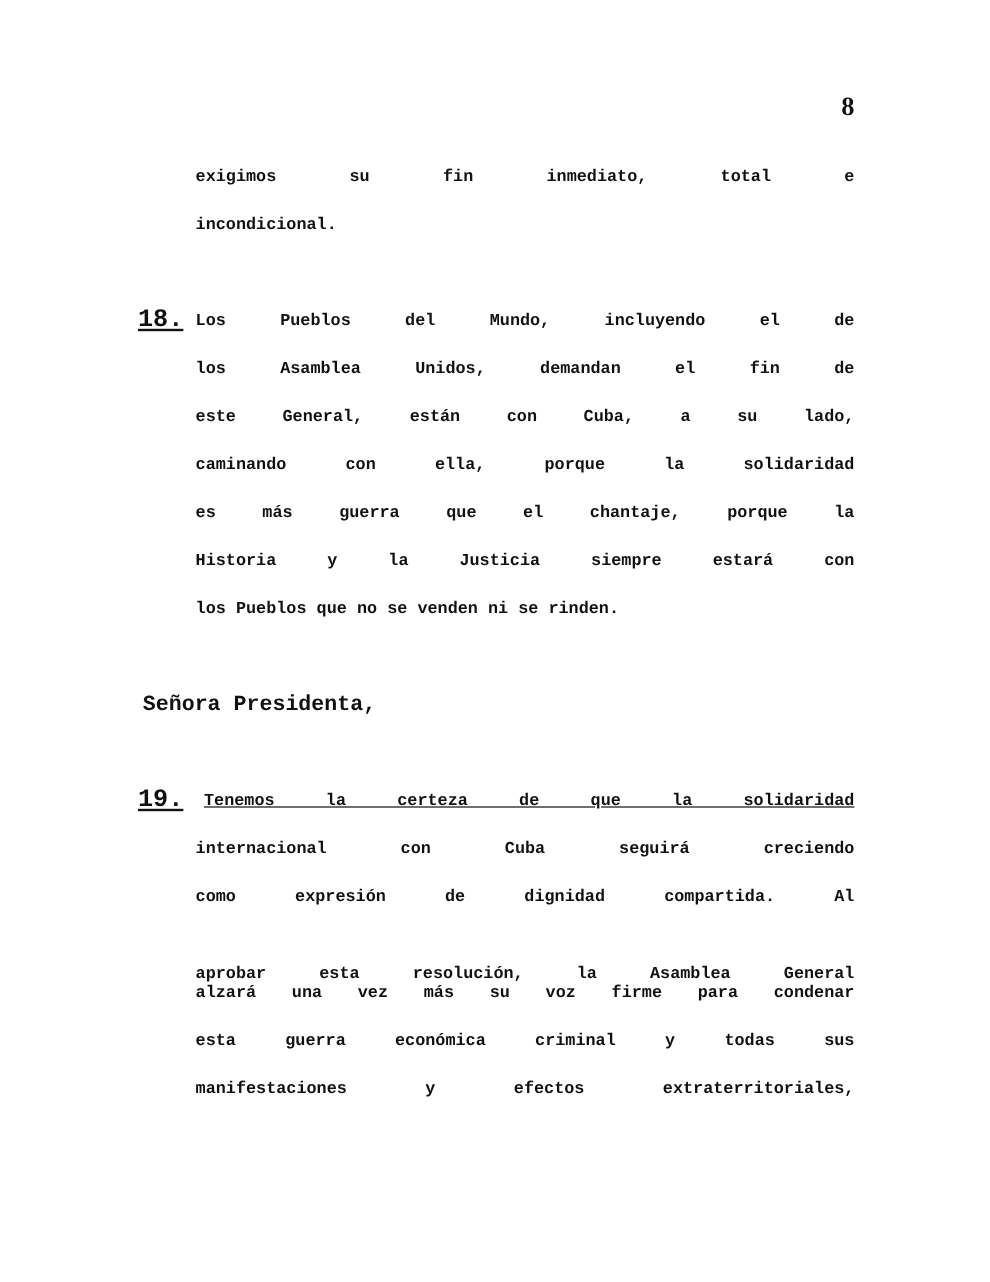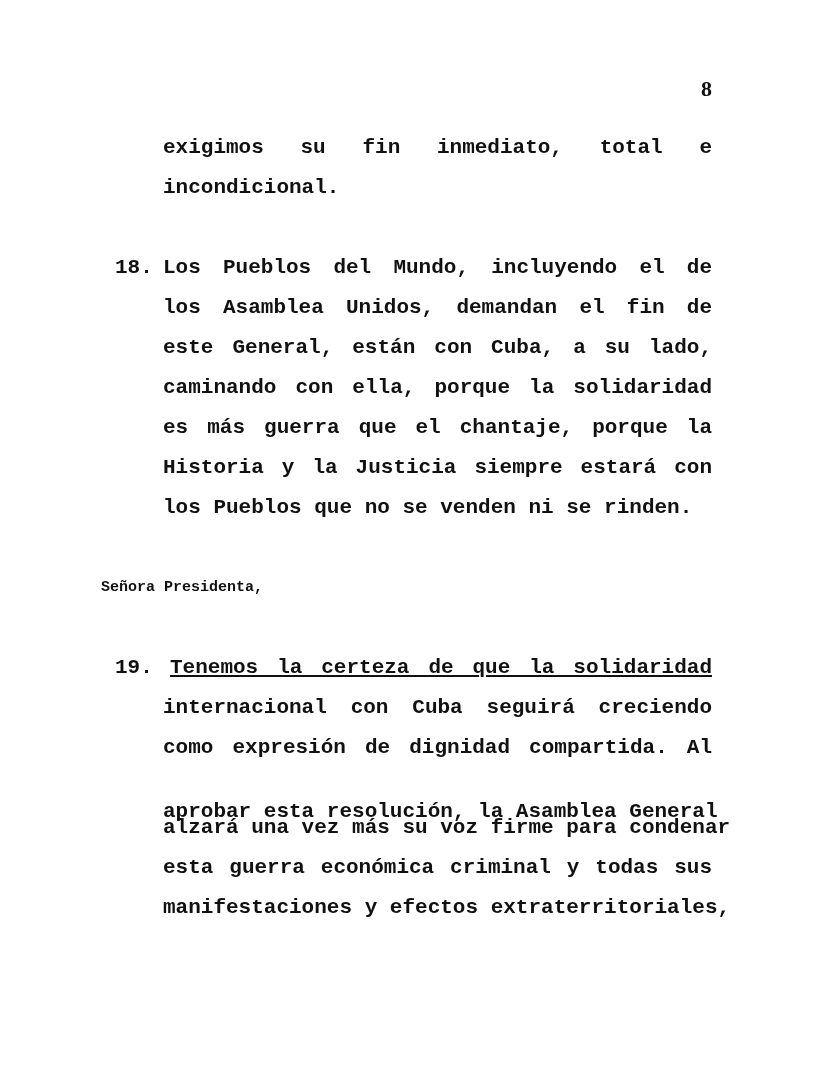--- a/index.html
+++ b/index.html
@@ -1,24 +1,24 @@
 <!DOCTYPE html>
 <html><head>
 <meta charset="utf-8">
 <style>
   html, body { margin: 0; padding: 0; background: #ffffff; }
   body { width: 825px; height: 1068px; position: relative; overflow: hidden;
          font-family: "Liberation Mono", "DejaVu Sans Mono", monospace; color: #111; }
   .page-num { position: absolute; top: 76px; left: 690px; width: 22px; text-align: right;
               font-family: "Liberation Serif", "DejaVu Serif", serif; font-weight: bold; font-size: 22px; }
-  .line { position: absolute; left: 163px; width: 549px; font-size: 21px; font-weight: bold;
+  .line { position: absolute; left: 163px; width: 549px; font-size: 14px; font-weight: bold;
           line-height: 24px; white-space: nowrap; text-align: justify; text-align-last: justify; }
   .line.last { text-align-last: left; }
-  .num { position: absolute; left: 115px; font-size: 21px; font-weight: bold; line-height: 24px; }
-  .salute { position: absolute; left: 101px; font-size: 15px; font-weight: bold; line-height: 24px; }
+  .num { position: absolute; left: 115px; font-size: 21px; font-weight: bold; line-height: 24px; text-decoration: underline; }
+  .salute { position: absolute; left: 119px; font-size: 18px; font-weight: bold; line-height: 24px; }
   .l19 { left: 170px; width: 542px; text-decoration: underline; }
 </style>
 </head>
 <body>
 
 <div class="page-num">8</div>
 
 <div>
   <div class="line" style="top:136px">exigimos su fin inmediato, total e</div>
   <div class="line last" style="top:176px">incondicional.</div>

